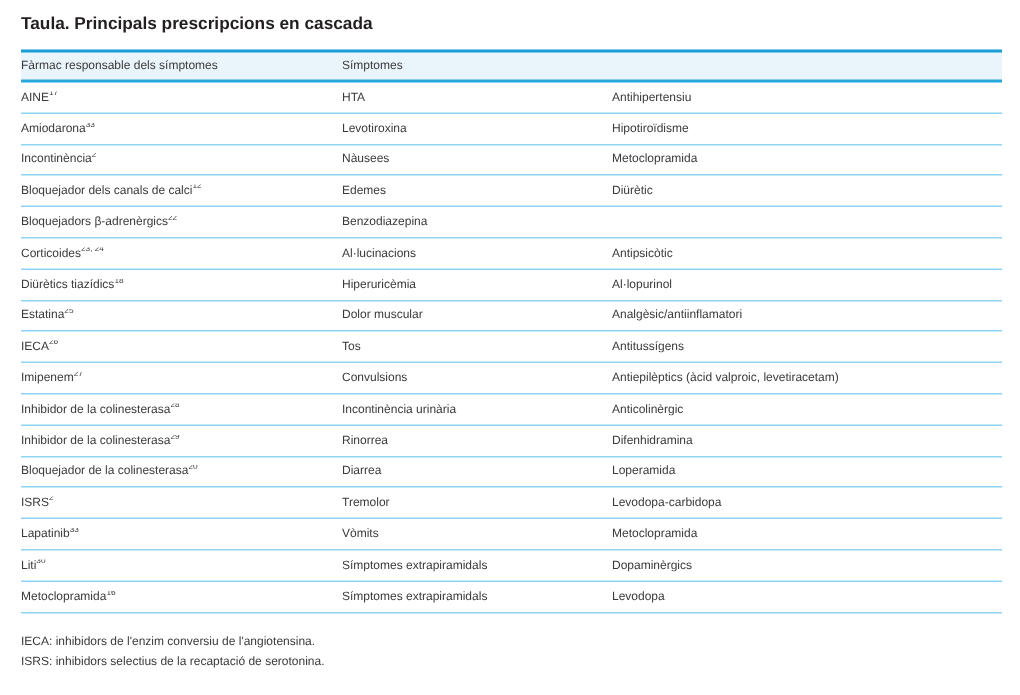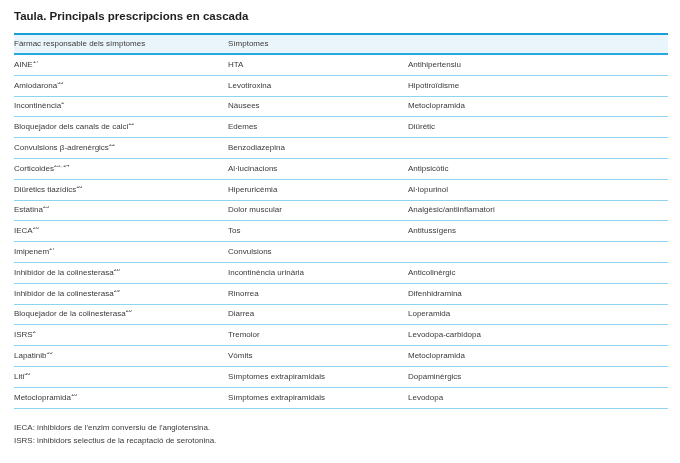--- a/index.html
+++ b/index.html
@@ -98,21 +98,21 @@
     <div class="cell">Metoclopramida</div>
   </div>
 
   <div class="grid-row trow">
     <div class="cell"><span>Bloquejador dels canals de calci</span><sup class="ref">12</sup></div>
     <div class="cell">Edemes</div>
     <div class="cell">Diürètic</div>
   </div>
 
   <div class="grid-row trow">
-    <div class="cell"><span>Convulsions β-adrenèrgics</span><sup class="ref">22</sup></div>
+    <div class="cell"><span>Bloquejadors β-adrenèrgics</span><sup class="ref">22</sup></div>
     <div class="cell">Benzodiazepina</div>
   </div>
 
   <div class="grid-row trow">
     <div class="cell"><span>Corticoides</span><sup class="ref">23, 24</sup></div>
     <div class="cell">Al·lucinacions</div>
     <div class="cell">Antipsicòtic</div>
   </div>
 
   <div class="grid-row trow">
@@ -129,20 +129,21 @@
 
   <div class="grid-row trow">
     <div class="cell"><span>IECA</span><sup class="ref">26</sup></div>
     <div class="cell">Tos</div>
     <div class="cell">Antitussígens</div>
   </div>
 
   <div class="grid-row trow">
     <div class="cell"><span>Imipenem</span><sup class="ref">27</sup></div>
     <div class="cell">Convulsions</div>
+    <div class="cell">Antiepilèptics (àcid valproic, levetiracetam)</div>
   </div>
 
   <div class="grid-row trow">
     <div class="cell"><span>Inhibidor de la colinesterasa</span><sup class="ref">28</sup></div>
     <div class="cell">Incontinència urinària</div>
     <div class="cell">Anticolinèrgic</div>
   </div>
 
   <div class="grid-row trow">
     <div class="cell"><span>Inhibidor de la colinesterasa</span><sup class="ref">29</sup></div>

